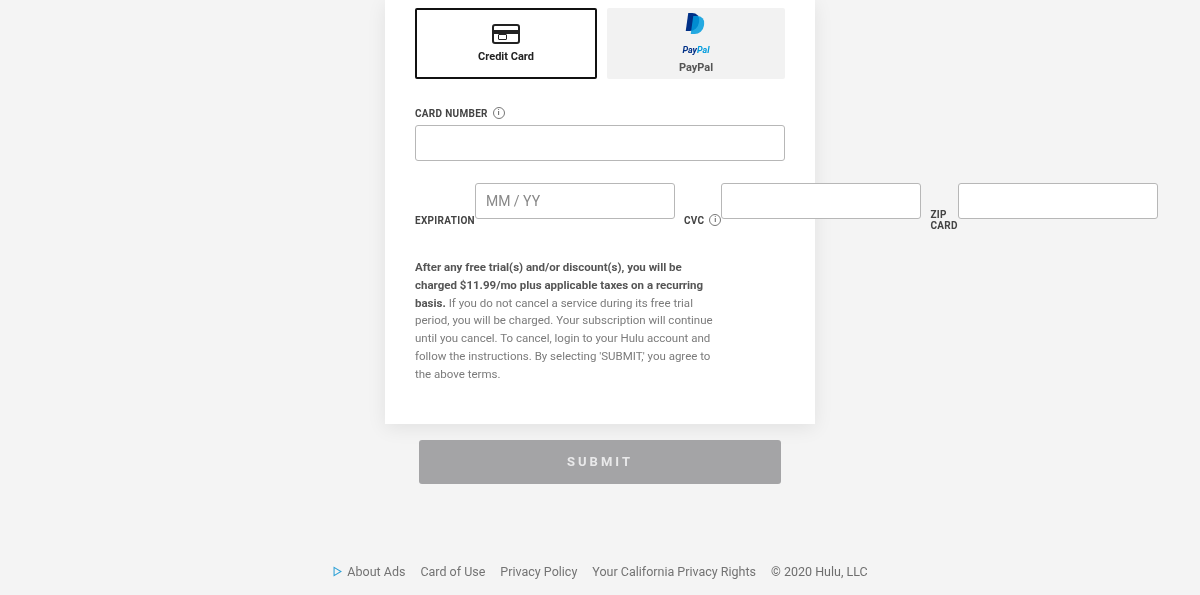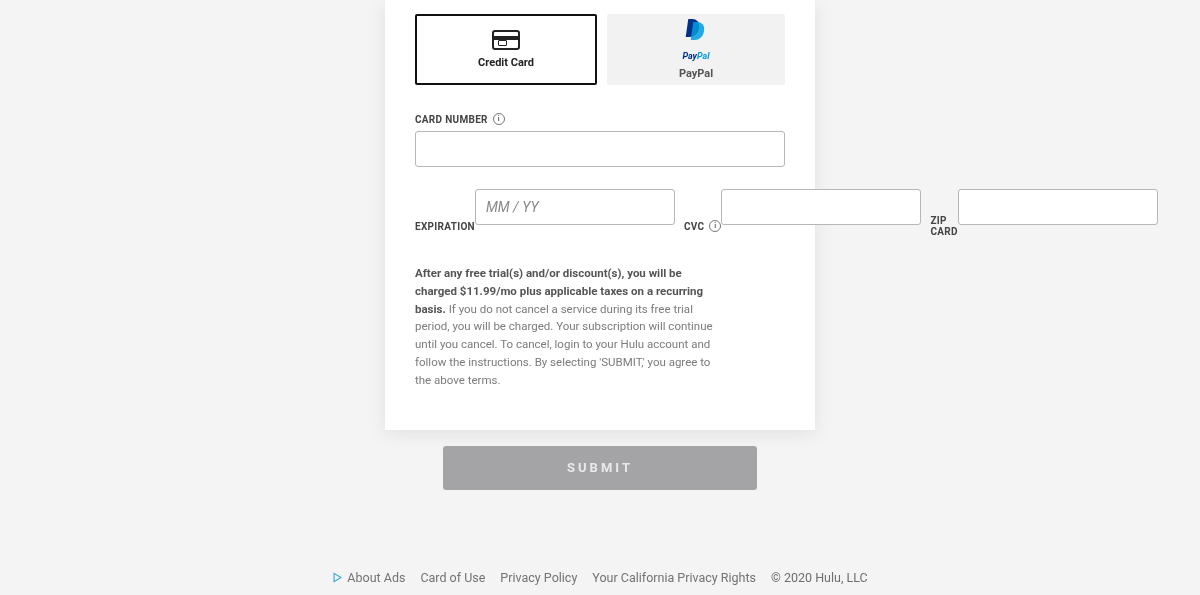--- a/index.html
+++ b/index.html
@@ -17,21 +17,21 @@
     }
     .page-wrapper {
       width: 100%;
       display: flex;
       flex-direction: column;
       align-items: center;
     }
     .card {
       background: #ffffff;
       width: 430px;
-      padding: 14px 30px 40px 30px;
+      padding: 8px 30px 40px 30px;
       box-shadow: 0 4px 18px rgba(0,0,0,0.08);
     }
     .payment-methods {
       display: flex;
       gap: 10px;
       margin-bottom: 28px;
     }
     .pm-option {
       flex: 1;
       height: 71px;
@@ -167,38 +167,37 @@
       font-style: normal;
     }
     .text-input {
       height: 36px;
       border: 1px solid #b7b7b7;
       border-radius: 3px;
       padding: 0 10px;
       font-size: 14px;
       color: #333;
       background: #fff;
-      font-style: italic;
     }
     .text-input::placeholder {
       color: #888;
     }
     .disclosure {
       font-size: 11.5px;
       line-height: 1.55;
       color: #7b7b7b;
       margin-top: 4px;
       max-width: 300px;
     }
     .disclosure .bold {
       font-weight: 700;
       color: #555;
     }
     .submit-btn {
-      width: 314px;
+      width: 362px;
       height: 44px;
       background: #a4a4a6;
       color: #e9e9ea;
       font-size: 13px;
       font-weight: 700;
       letter-spacing: 3px;
       border: none;
       border-radius: 3px;
       margin-top: 16px;
       cursor: pointer;

